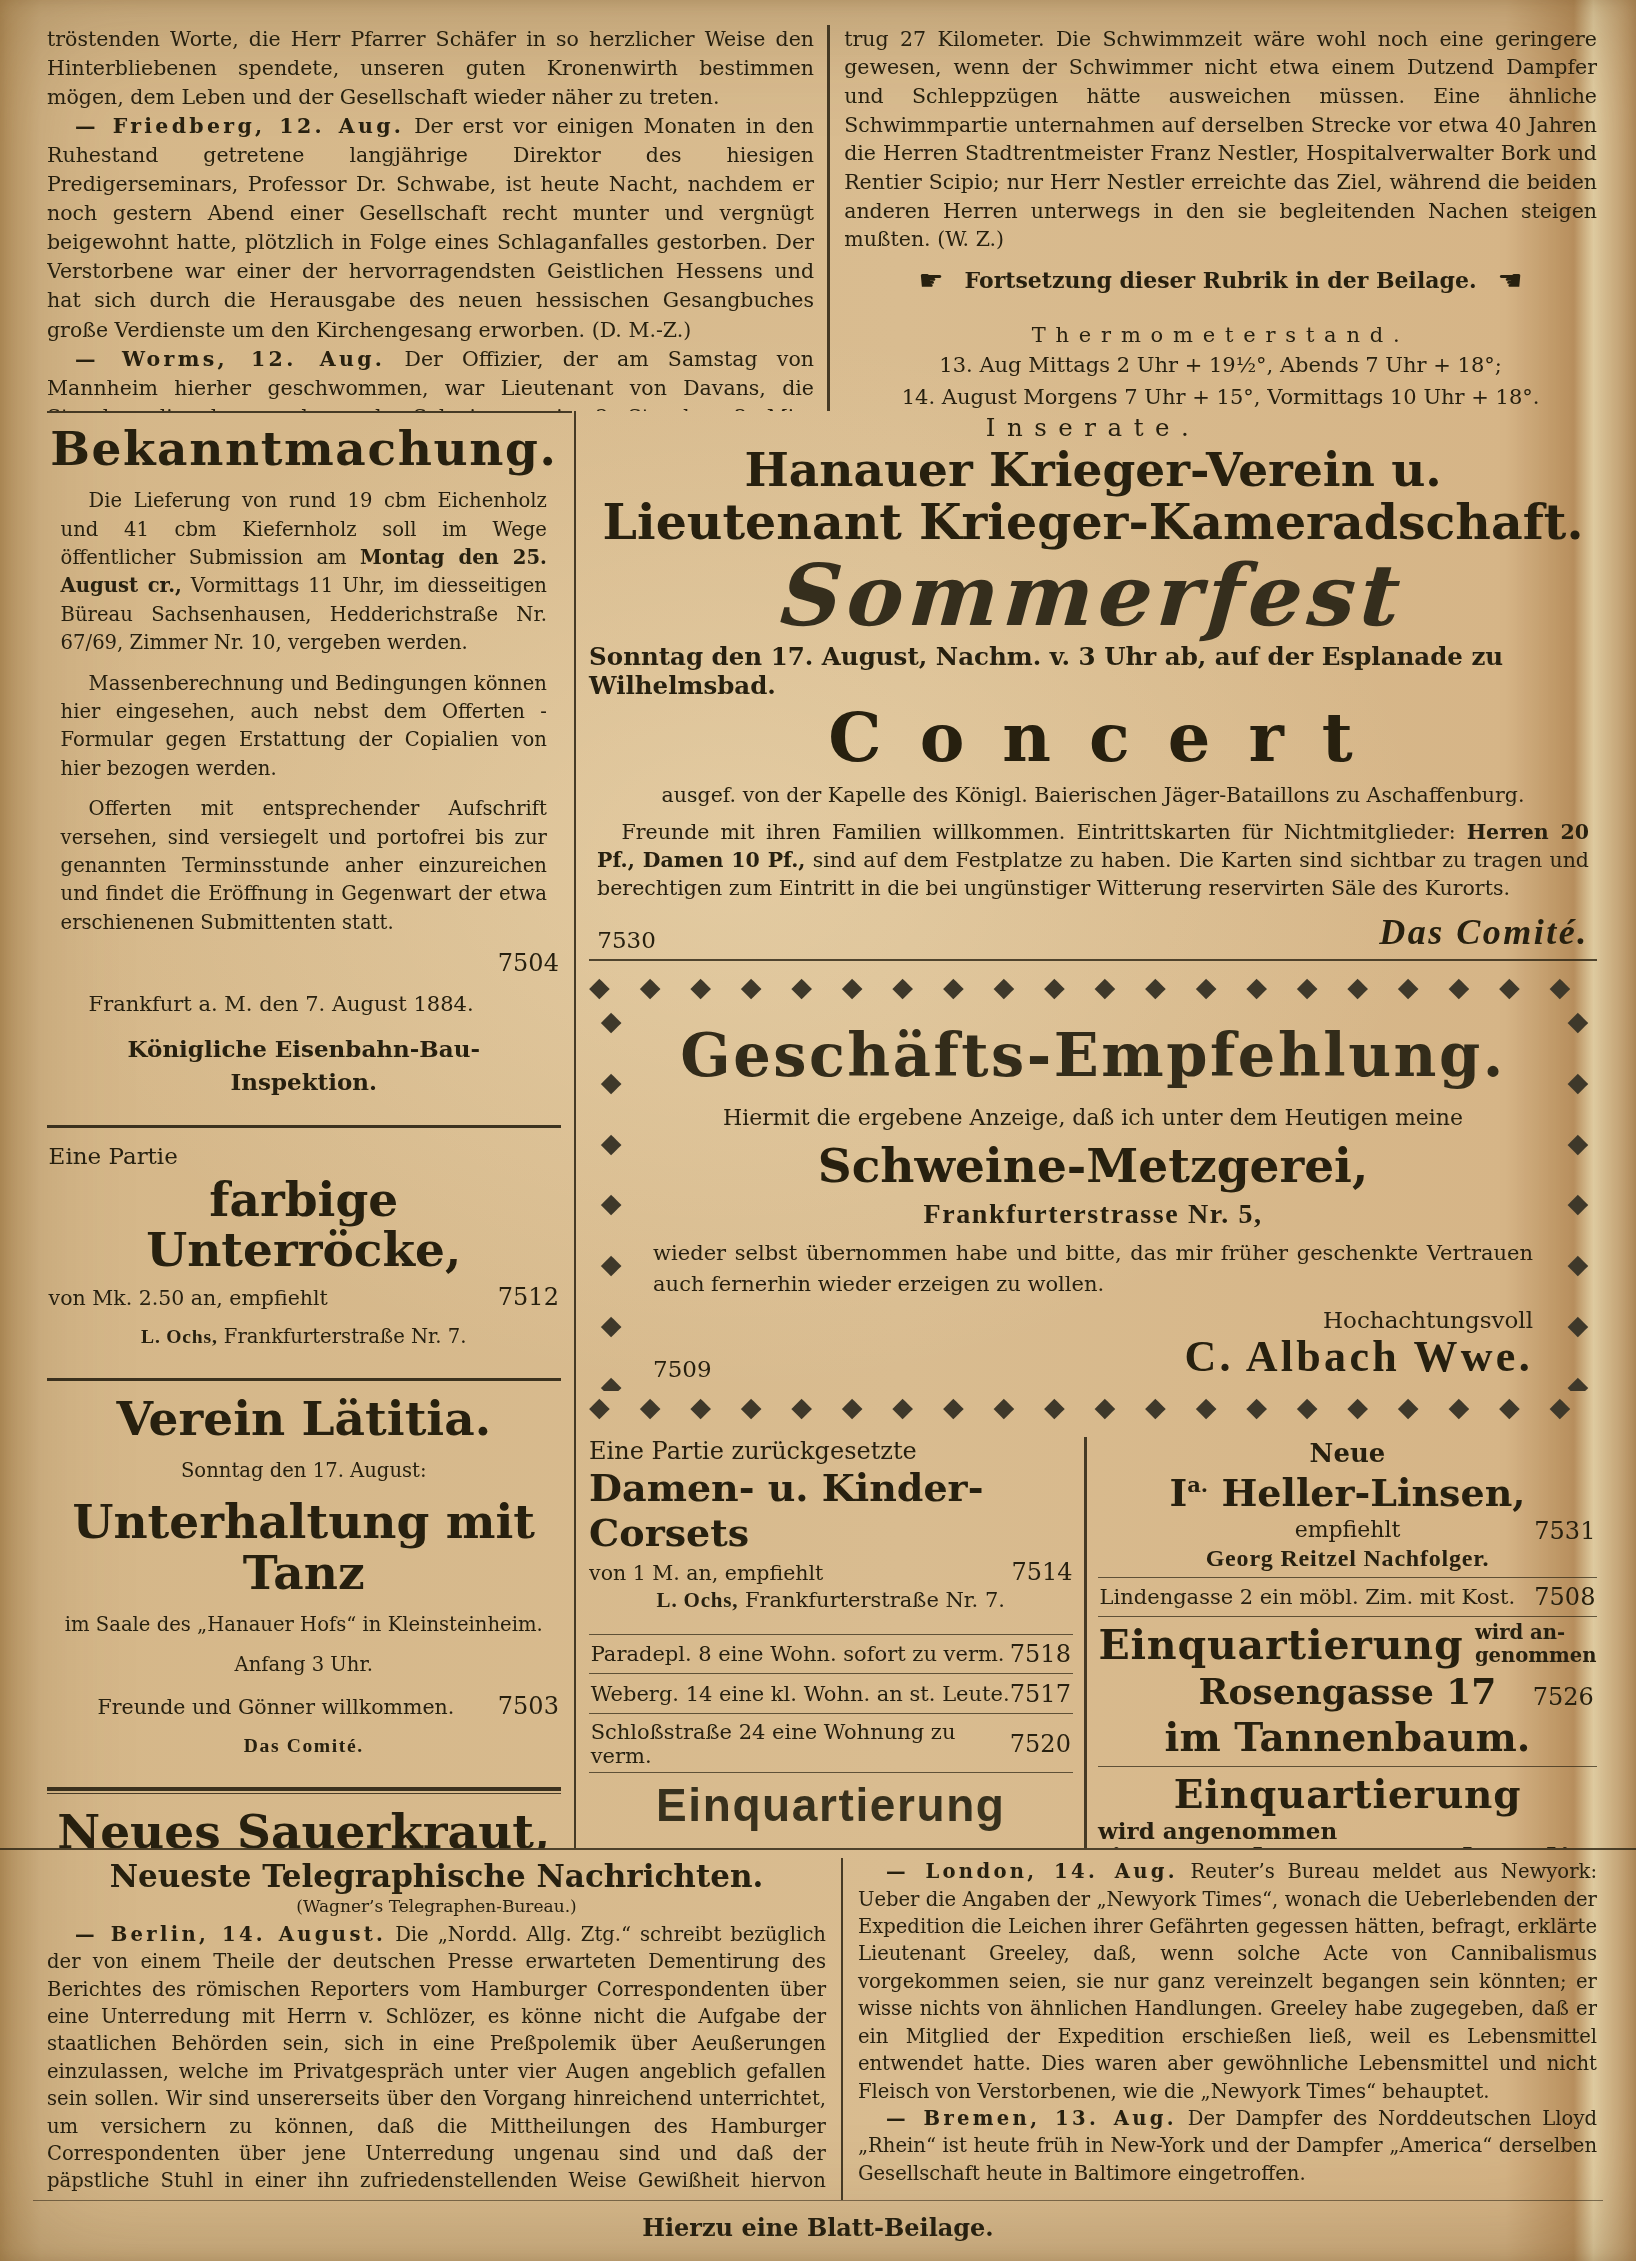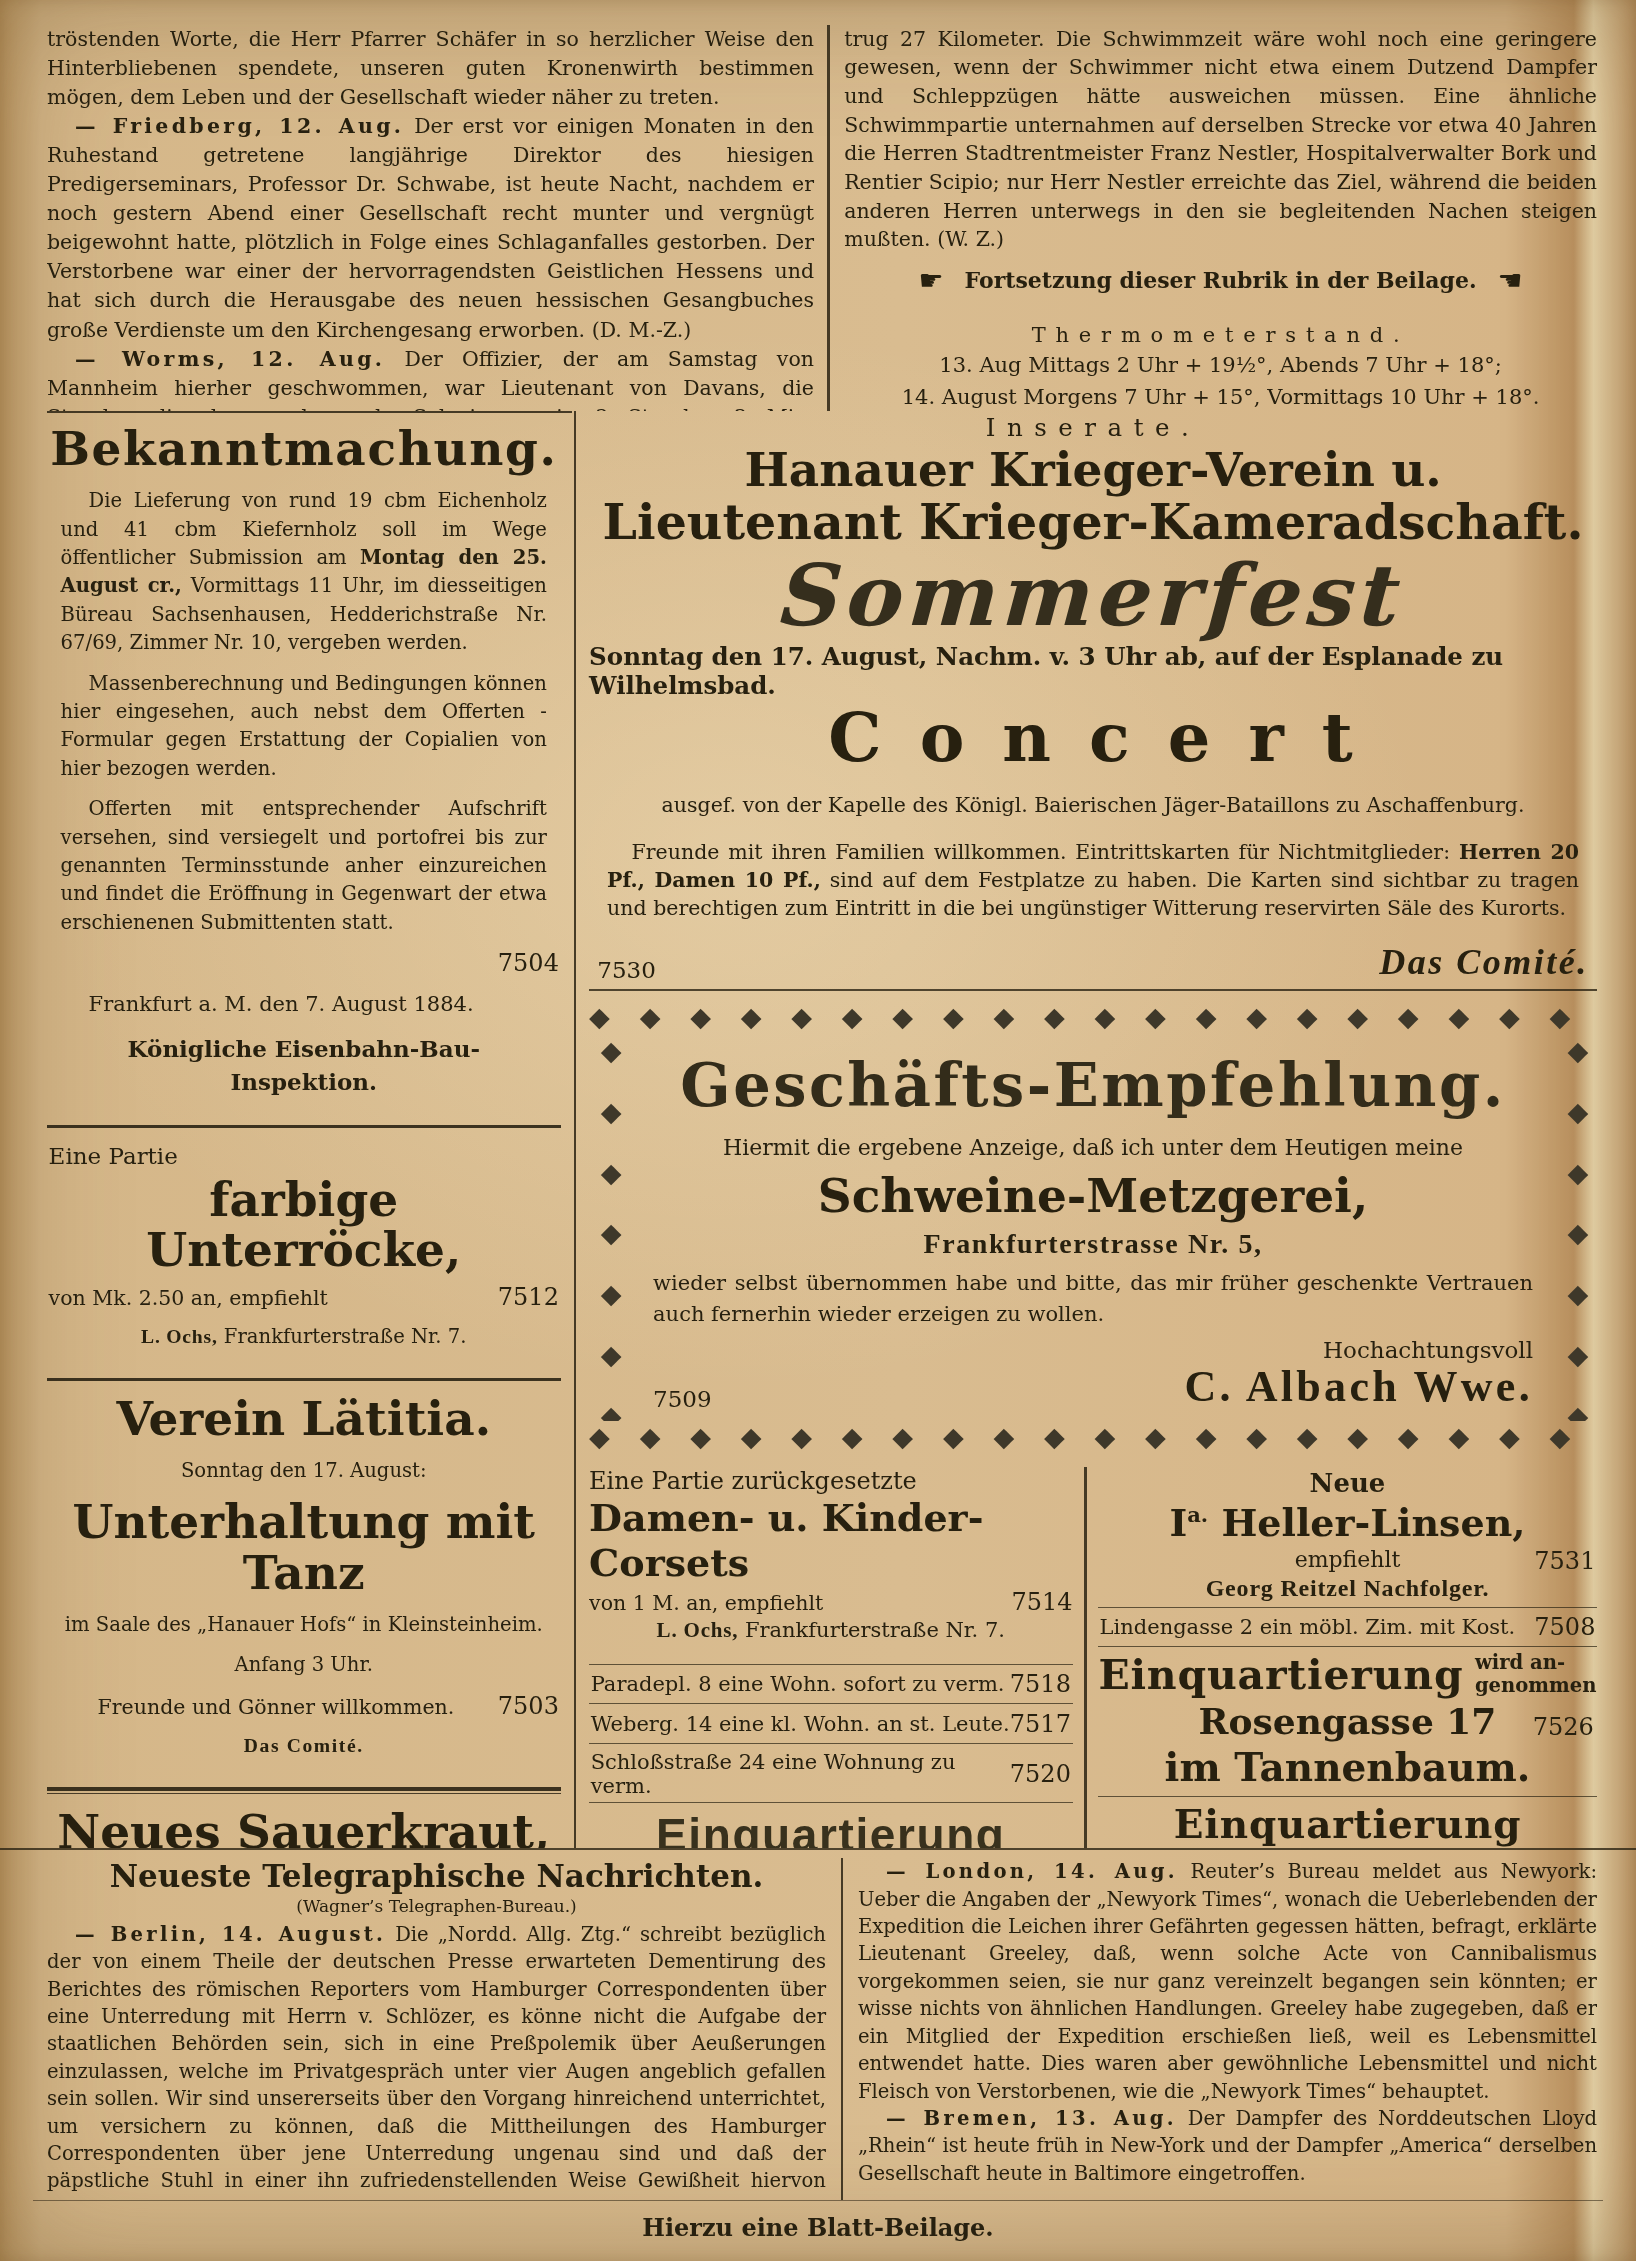--- a/index.html
+++ b/index.html
@@ -57,21 +57,21 @@
   .bold{font-weight:bold;}
   .comite{font-family:"Liberation Serif",serif;font-weight:bold;font-size:24.5px;letter-spacing:1.6px;text-align:center;}
   
   .ins-head{text-align:center;font-size:24.5px;letter-spacing:11.5px;margin:1.6px 0 3.3px;}
   .org{font-weight:bold;text-align:center;line-height:1.08;}
   .org1{font-size:47px;}
   .org2{font-size:49px;}
   .sommer{font-size:85px;font-weight:bold;font-style:italic;text-align:center;line-height:1.02;letter-spacing:4.9px;transform:skewX(-4deg);margin:3.3px 0 1.6px;color:#352e1d;}
   .when{font-weight:bold;text-align:left;font-size:24.5px;margin-top:3.3px;}
   .concert{font-weight:bold;text-align:center;font-size:67px;letter-spacing:38px;padding-left:33px;line-height:1.05;margin:3.3px 0 1.6px;}
-  .ins-small{font-size:20.5px;line-height:1.38;margin:18px;}
+  .ins-small{font-size:20.5px;line-height:1.38;margin:8px;}
   .comite-row{display:flex;justify-content:space-between;align-items:flex-end;padding:0 8.2px;}
   .comite-row .num{font-size:23px;}
   .comite-big{font-family:"Liberation Serif",serif;font-weight:bold;font-style:italic;font-size:36px;letter-spacing:2.5px;}
   
   .dbox{position:relative;margin-top:4.9px;padding:54px 64px 47px;box-sizing:border-box;}
   .dstrip{position:absolute;color:#3e382a;font-family:"DejaVu Sans",sans-serif;font-size:27px;letter-spacing:10.6px;white-space:nowrap;overflow:hidden;line-height:36px;}
   .dtop{top:1.6px;left:0;right:0;height:38px;}
   .dbottom{bottom:1.6px;left:0;right:0;height:38px;}
   .dleft{left:1.6px;top:38px;bottom:38px;width:38px;writing-mode:vertical-rl;}
   .dright{right:1.6px;top:38px;bottom:38px;width:38px;writing-mode:vertical-rl;}

